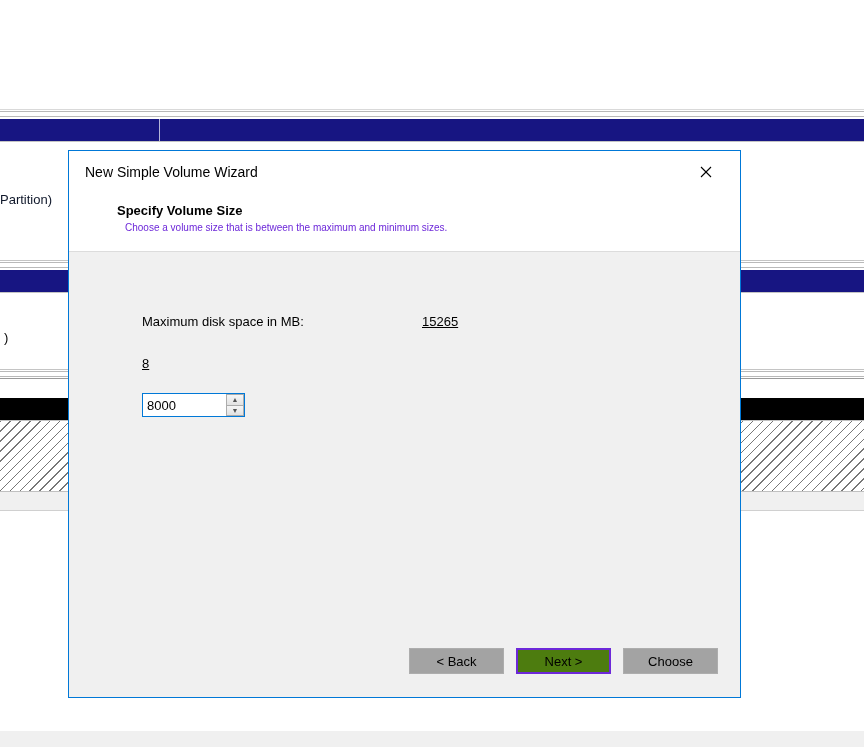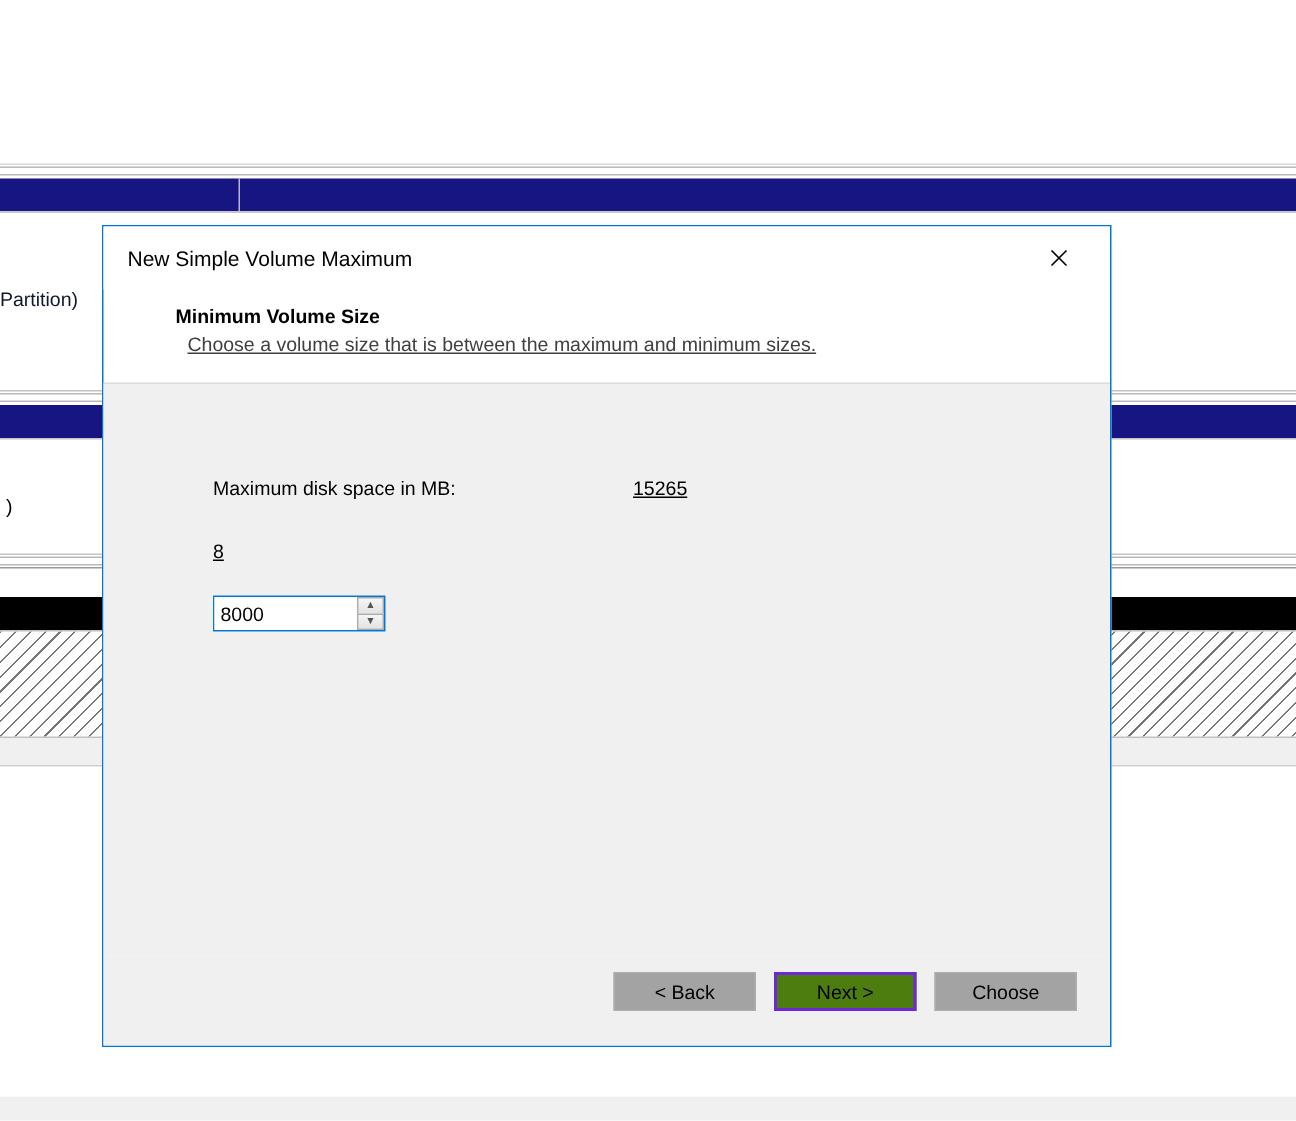--- a/index.html
+++ b/index.html
@@ -142,24 +142,23 @@
   .dialog .header {
     padding: 10px 32px 18px 48px;
     border-bottom: 1px solid #dcdcdc;
   }
   .dialog .header .h-title {
     font-size: 13px;
     font-weight: bold;
     margin-bottom: 4px;
   }
   .dialog .header .h-sub {
-    font-size: 13px;
-    color: #404040;
+    font-size: 10px;
+    color: #6d28d9;
     padding-left: 8px;
-    text-decoration: underline;
   }
 
   .dialog .content {
     flex: 1 1 auto;
     background: #f0f0f0;
     padding: 58px 50px 0 50px;
     box-sizing: border-box;
   }
 
   .field-row {
@@ -179,21 +178,21 @@
     color: #000;
     text-decoration: underline;
   }
 
   .spinner-wrap {
     display: flex;
     align-items: stretch;
     height: 24px;
     border: 1px solid #0078d7;
     background: #ffffff;
-    width: 115px;
+    width: 103px;
     box-sizing: border-box;
   }
   .spinner-wrap input {
     flex: 1;
     border: none;
     outline: none;
     padding: 0 4px;
     font-size: 13px;
     font-family: inherit;
     width: 10px;
@@ -269,31 +268,31 @@
 
   <div class="black-bar" style="top:398px;"></div>
   <div class="hatch-bar" style="top:420px;"></div>
 
   <div class="gray-fill" style="top:492px; bottom:0;"></div>
   <div class="large-blank" style="top:510px; height:220px;"></div>
 </div>
 
 <div class="dialog">
   <div class="titlebar">
-    <span class="title">New Simple Volume Maximum</span>
+    <span class="title">New Simple Volume Wizard</span>
     <div class="close">
       <svg viewBox="0 0 12 12">
         <line x1="1" y1="1" x2="11" y2="11" stroke="#000" stroke-width="1.1"></line>
         <line x1="11" y1="1" x2="1" y2="11" stroke="#000" stroke-width="1.1"></line>
       </svg>
     </div>
   </div>
 
   <div class="header">
-    <div class="h-title">Minimum Volume Size</div>
+    <div class="h-title">Specify Volume Size</div>
     <div class="h-sub">Choose a volume size that is between the maximum and minimum sizes.</div>
   </div>
 
   <div class="content">
 
     <div class="field-row">
       <span class="label">Maximum disk space in MB:</span>
       <span class="value">15265</span>
     </div>
 

